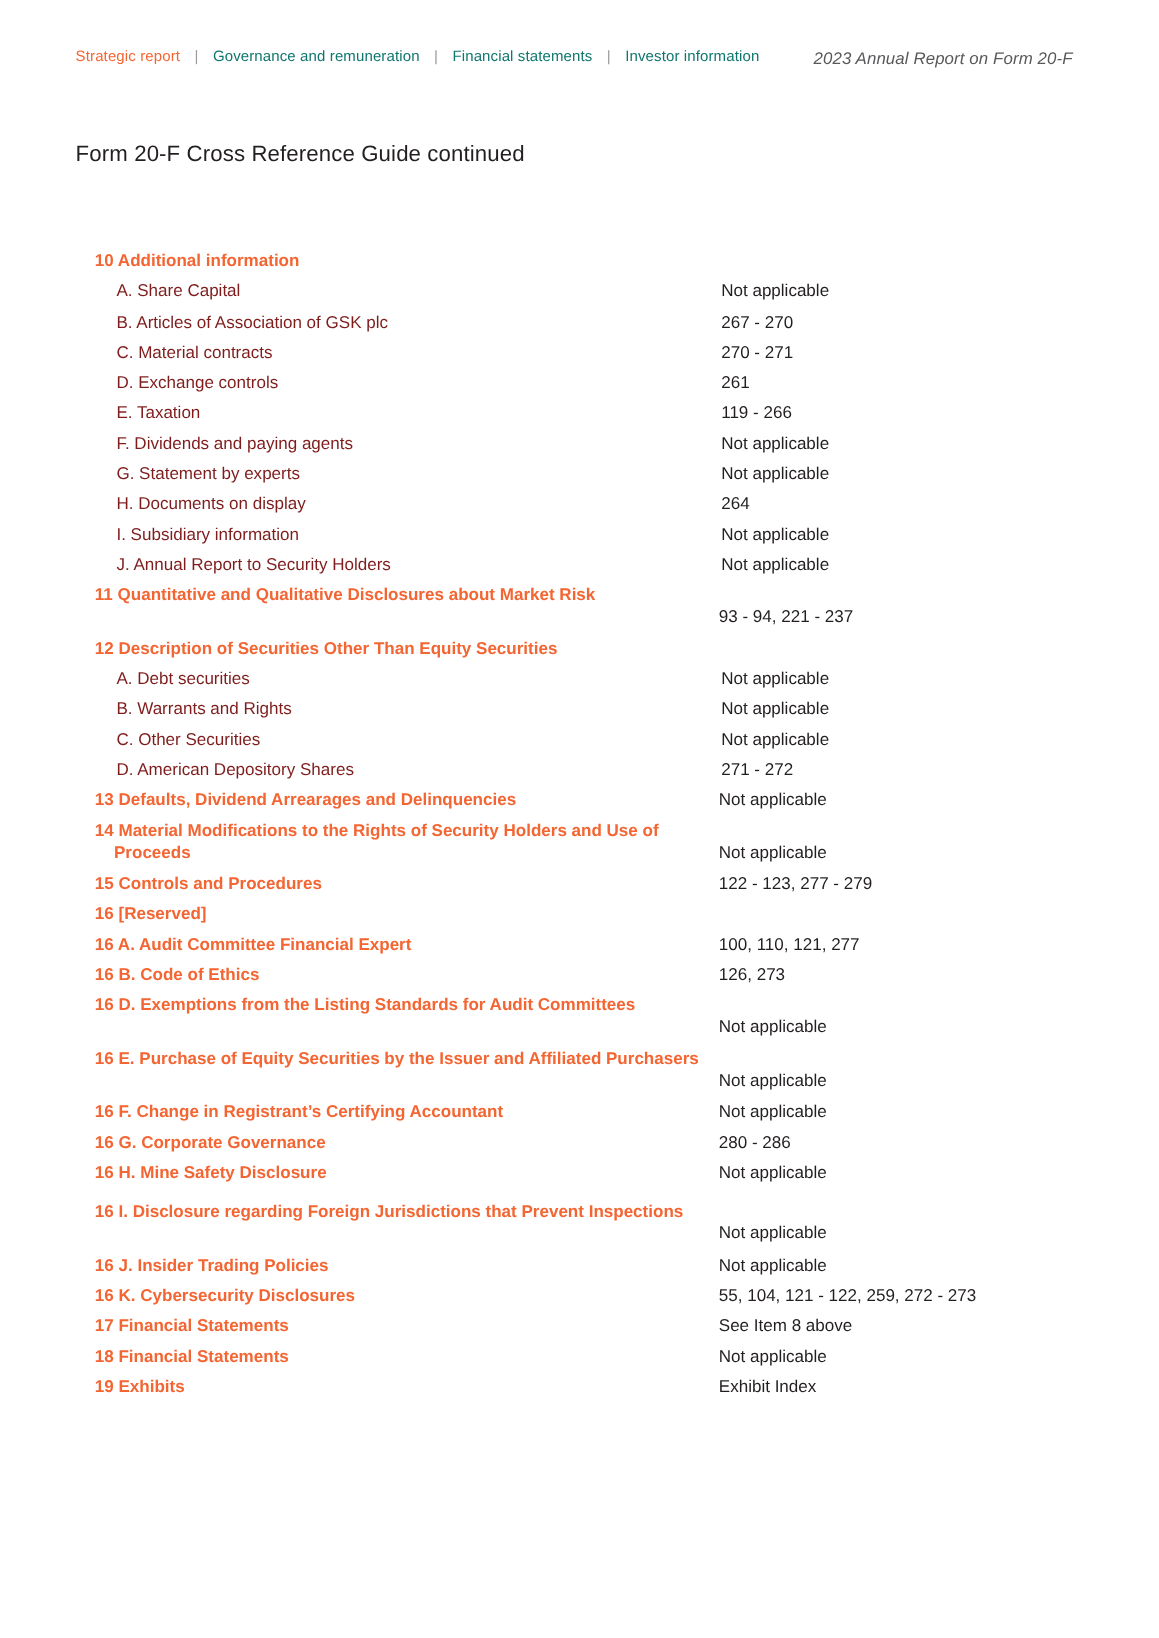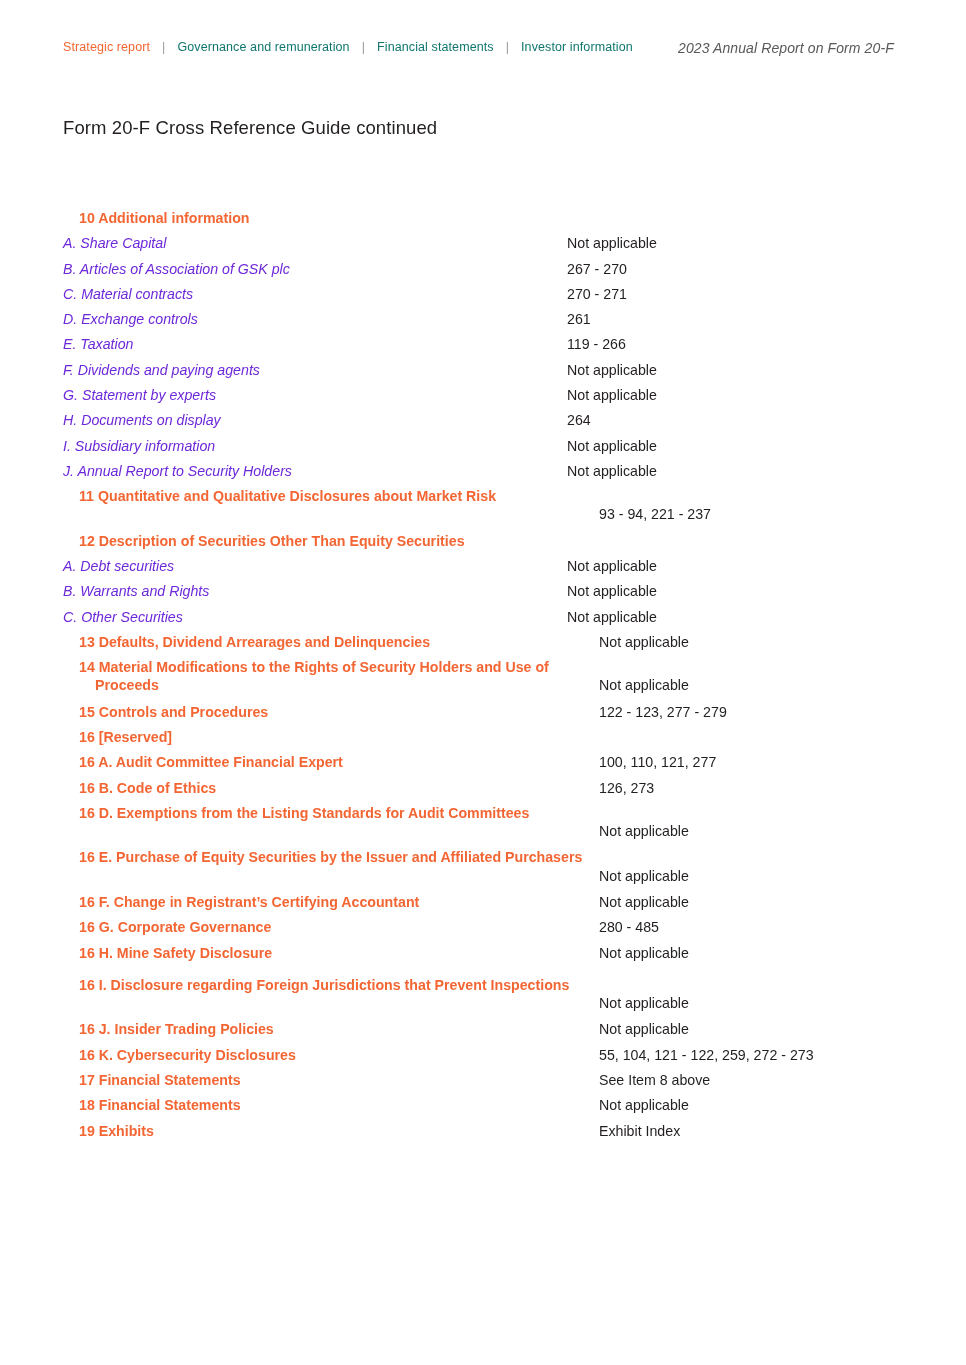--- a/index.html
+++ b/index.html
@@ -96,23 +96,23 @@
   
   .xref-row.section .label-cell {
     color: #f36633;
     font-weight: bold;
     padding-left: 16px;
     text-indent: -16px;
     margin-left: 16px;
   }
   
   .xref-row.item .label-cell {
-    color: #6d28d9;
+    color: #7f1d1d;
     font-weight: normal;
-    font-style: italic;
+    margin-left: 34px;
   }
 
   
   .xref-row.two-line {
     min-height: 44.5px;
   }
   .xref-row.two-line .value-cell {
     padding-top: 18.2px;
   }
   
@@ -196,20 +196,24 @@
       <div class="value-cell">Not applicable</div>
     </div>
     <div class="xref-row item">
       <div class="label-cell">B. Warrants and Rights</div>
       <div class="value-cell">Not applicable</div>
     </div>
     <div class="xref-row item">
       <div class="label-cell">C. Other Securities</div>
       <div class="value-cell">Not applicable</div>
     </div>
+    <div class="xref-row item">
+      <div class="label-cell">D. American Depository Shares</div>
+      <div class="value-cell">271 - 272</div>
+    </div>
     <div class="xref-row section">
       <div class="label-cell">13 Defaults, Dividend Arrearages and Delinquencies</div>
       <div class="value-cell">Not applicable</div>
     </div>
     <div class="xref-row section two-line">
       <div class="label-cell">14 Material Modifications to the Rights of Security Holders and Use of Proceeds</div>
       <div class="value-cell">Not applicable</div>
     </div>
     <div class="xref-row section">
       <div class="label-cell">15 Controls and Procedures</div>
@@ -234,21 +238,21 @@
     <div class="xref-row section two-line">
       <div class="label-cell">16 E. Purchase of Equity Securities by the Issuer and Affiliated Purchasers</div>
       <div class="value-cell">Not applicable</div>
     </div>
     <div class="xref-row section">
       <div class="label-cell">16 F. Change in Registrant’s Certifying Accountant</div>
       <div class="value-cell">Not applicable</div>
     </div>
     <div class="xref-row section">
       <div class="label-cell">16 G. Corporate Governance</div>
-      <div class="value-cell">280 - 485</div>
+      <div class="value-cell">280 - 286</div>
     </div>
     <div class="xref-row section">
       <div class="label-cell">16 H. Mine Safety Disclosure</div>
       <div class="value-cell">Not applicable</div>
     </div>
     <div class="xref-row section two-line gap-before">
       <div class="label-cell">16 I. Disclosure regarding Foreign Jurisdictions that Prevent Inspections</div>
       <div class="value-cell">Not applicable</div>
     </div>
     <div class="xref-row section">

